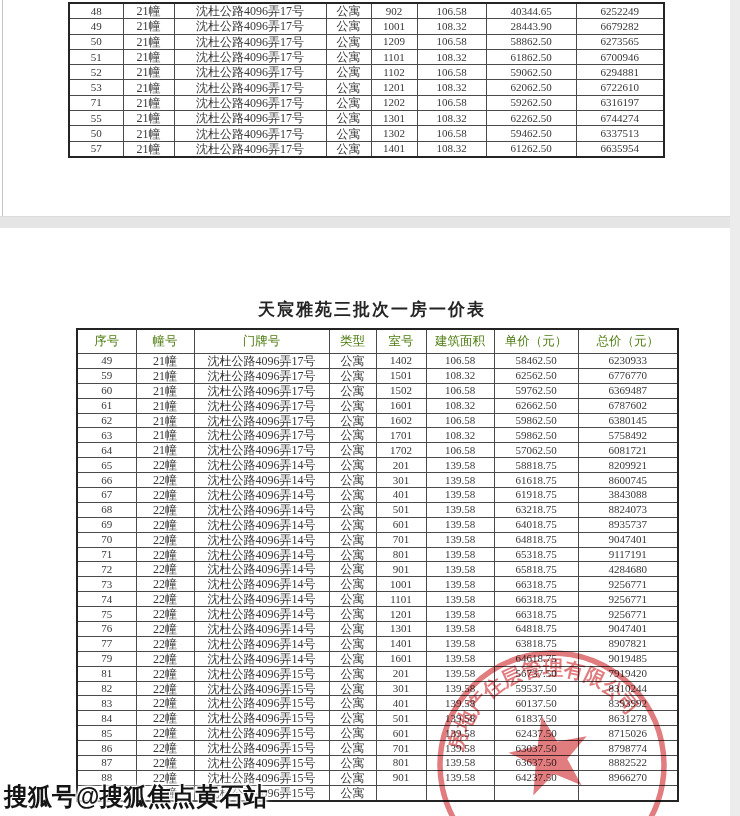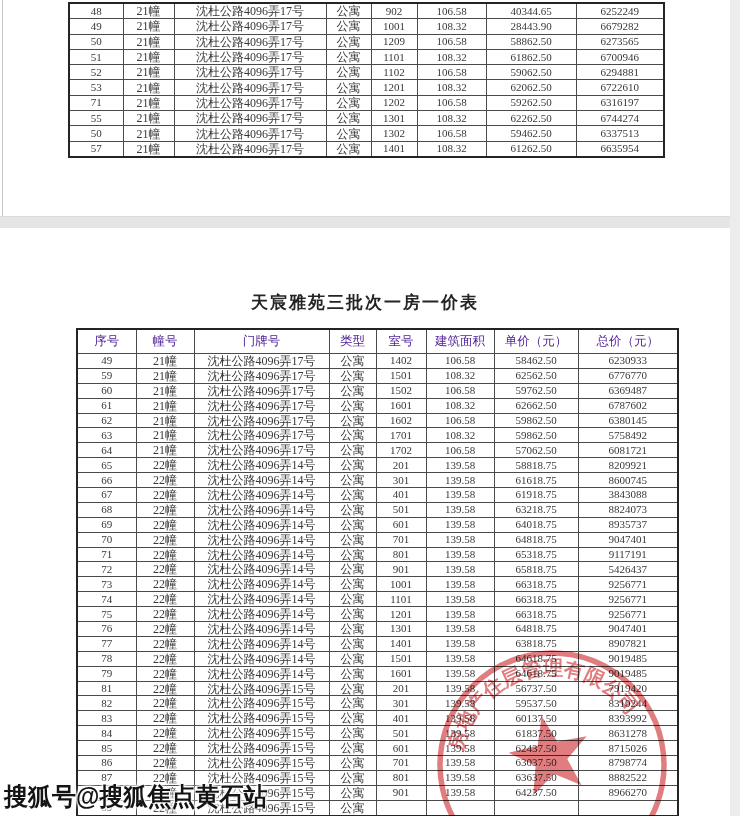--- a/index.html
+++ b/index.html
@@ -12,29 +12,29 @@
   .page2{top:228px;height:588px;overflow:hidden;}
   .right-gutter{position:absolute;top:0;right:0;width:10px;height:816px;background:#ececec;}
   .left-edge-line{position:absolute;left:2px;top:0;width:1px;height:216px;background:#c4c4c4;}
 
   table.price-table{border-collapse:collapse;table-layout:fixed;border:2px solid #242424;}
   .price-table td,.price-table th{border:1px solid #4a4a4a;text-align:center;vertical-align:middle;
       padding:0;overflow:hidden;white-space:nowrap;font-weight:normal;
       font-size:11px;line-height:1;color:#383838;}
   .price-table td:nth-child(2),.price-table td:nth-child(3),.price-table td:nth-child(4)
       {font-size:12px;}
-  .price-table th{font-size:12.5px;color:#4c1d95;}
+  .price-table th{font-size:12.5px;color:#4d7c0f;}
 
   .t1{position:absolute;left:68px;top:2px;width:595px;}
   .t1 td{height:14.3px;}
   .t2{position:absolute;left:76px;top:100px;width:601px;}
   .t2 th{height:23px;}
   .t2 td{height:13.9px;}
 
-  .doc-title{position:absolute;left:0;top:63px;width:730px;margin:0;text-align:center;
+  .doc-title{position:absolute;left:0;top:63px;width:730px;margin:7px;text-align:center;
       font-size:17px;font-weight:700;letter-spacing:2px;color:#242424;}
 
   .stamp{position:absolute;left:412px;top:397px;width:280px;height:280px;
       mix-blend-mode:multiply;opacity:0.72;filter:blur(0.4px);pointer-events:none;}
   .stamp text{font-family:"Liberation Serif","DejaVu Serif",serif;font-weight:bold;}
 
   .watermark{position:absolute;left:4px;top:780px;font-family:"Liberation Sans","DejaVu Sans",sans-serif;
       font-weight:700;font-size:25px;letter-spacing:0px;color:#141414;transform:scaleX(.96);
       transform-origin:left;
       text-shadow:0 0 2px #fff,0 0 4px #fff,1px 1px 2px #fff,-1px -1px 2px #fff,0 0 6px #fff;}
@@ -331,21 +331,21 @@
             <td>9117191</td>
           </tr>
           <tr>
             <td>72</td>
             <td>22幢</td>
             <td>沈杜公路4096弄14号</td>
             <td>公寓</td>
             <td>901</td>
             <td>139.58</td>
             <td>65818.75</td>
-            <td>5426437</td>
+            <td>4284680</td>
           </tr>
           <tr>
             <td>73</td>
             <td>22幢</td>
             <td>沈杜公路4096弄14号</td>
             <td>公寓</td>
             <td>1001</td>
             <td>139.58</td>
             <td>66318.75</td>
             <td>9256771</td>
@@ -382,30 +382,20 @@
           </tr>
           <tr>
             <td>77</td>
             <td>22幢</td>
             <td>沈杜公路4096弄14号</td>
             <td>公寓</td>
             <td>1401</td>
             <td>139.58</td>
             <td>63818.75</td>
             <td>8907821</td>
-          </tr>
-          <tr>
-            <td>78</td>
-            <td>22幢</td>
-            <td>沈杜公路4096弄14号</td>
-            <td>公寓</td>
-            <td>1501</td>
-            <td>139.58</td>
-            <td>64618.75</td>
-            <td>9019485</td>
           </tr>
           <tr>
             <td>79</td>
             <td>22幢</td>
             <td>沈杜公路4096弄14号</td>
             <td>公寓</td>
             <td>1601</td>
             <td>139.58</td>
             <td>64618.75</td>
             <td>9019485</td>

